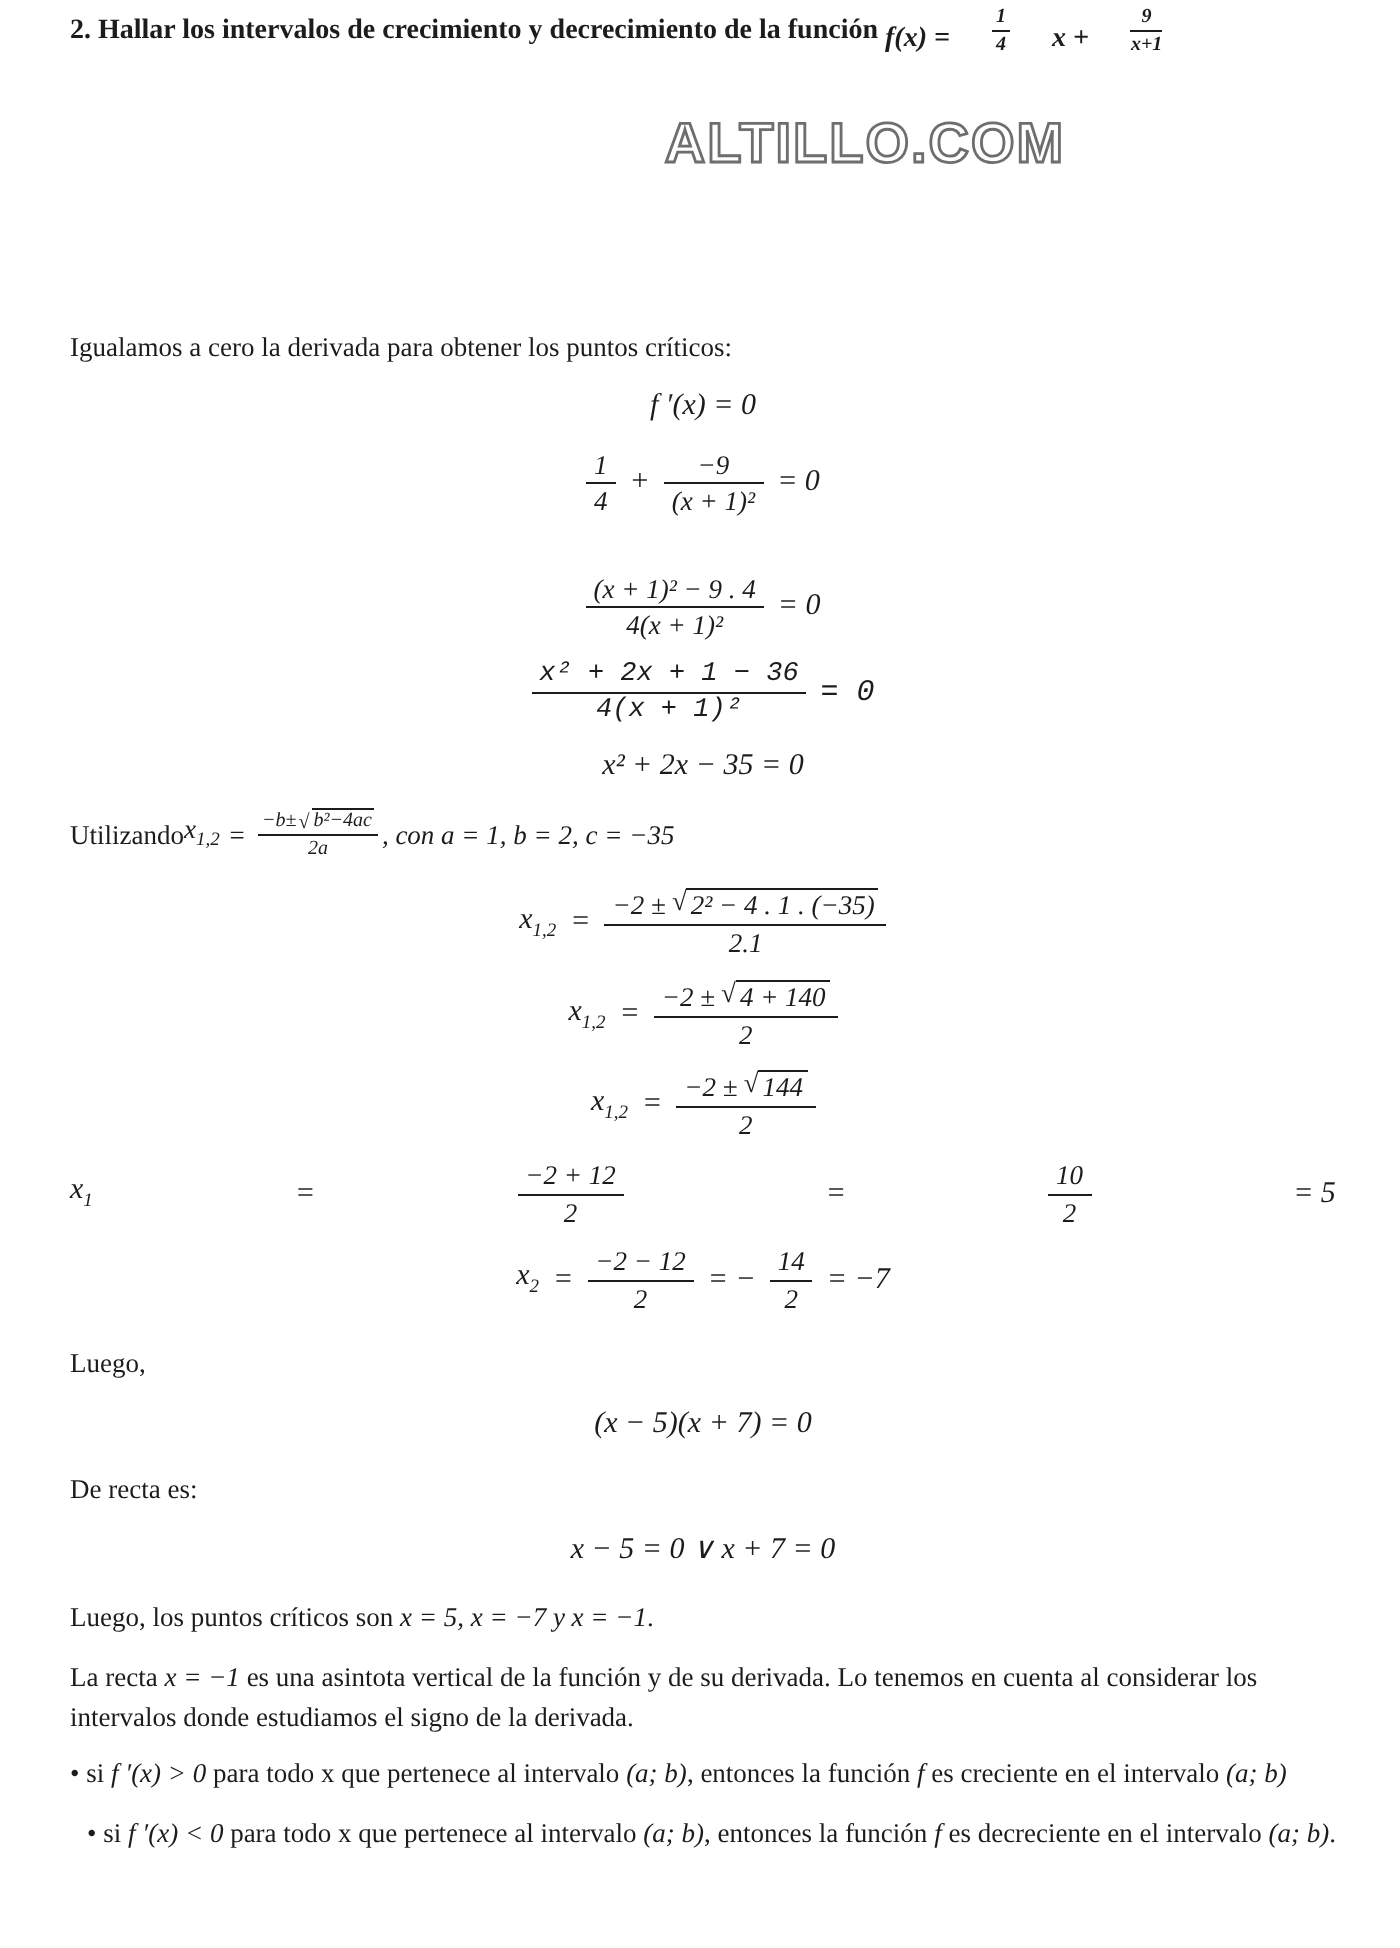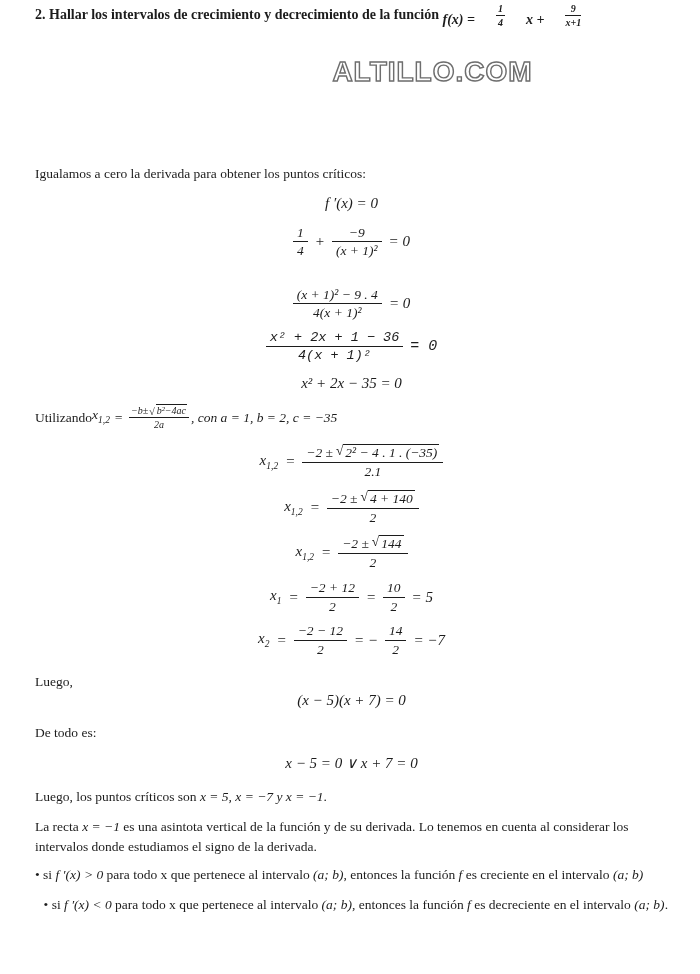--- a/index.html
+++ b/index.html
@@ -162,21 +162,21 @@
           <span>−2 ±</span>
           <span class="sqrt">
             <span class="sign">√</span>
             <span class="rad">144</span>
           </span>
         </span>
       <span class="den">2</span>
     </span>
   </div>
 
-  <div class="eq-row" style="margin-top:10px;">
+  <div class="eq-row" style="margin-top:10px;justify-content:space-between;">
     <span class="mi"><span>x</span><sub>1</sub></span>
     <span>=</span>
     <span class="frac">
         <span class="num">−2 + 12</span>
         <span class="den">2</span>
       </span>
     <span>=</span>
     <span class="frac">
         <span class="num">10</span>
         <span class="den">2</span>
@@ -194,25 +194,25 @@
     <span>= −</span>
     <span class="frac">
         <span class="num">14</span>
         <span class="den">2</span>
       </span>
     <span>= −7</span>
   </div>
 
   <p class="text" style="margin-top:15px;">Luego,</p>
 
-  <div class="eq-row" style="margin-top:0;align-items:flex-end;">
+  <div class="eq-row" style="margin-top:12px;align-items:flex-end;">
     <span class="mi">(x − 5)(x + 7) = 0</span>
   </div>
 
-  <p class="text" style="margin-top:14px;">De todo es:</p>
+  <p class="text" style="margin-top:14px;">De recta es:</p>
 
   <div class="eq-row" style="margin-top:12px;">
     <span class="mi">x − 5 = 0  ∨  x + 7 = 0</span>
   </div>
 
   <p class="text" style="margin-top:15px;"><span>Luego, los puntos críticos son </span><span class="mi">x = 5,  x = −7 y x = −1</span><span>.</span></p>
 
   <p class="text" style="margin-top:11px;"><span>La recta </span><span class="mi">x = −1</span><span> es una asintota vertical de la función y de su derivada. Lo tenemos en cuenta al considerar los intervalos donde estudiamos el signo de la derivada.</span></p>
 
 

